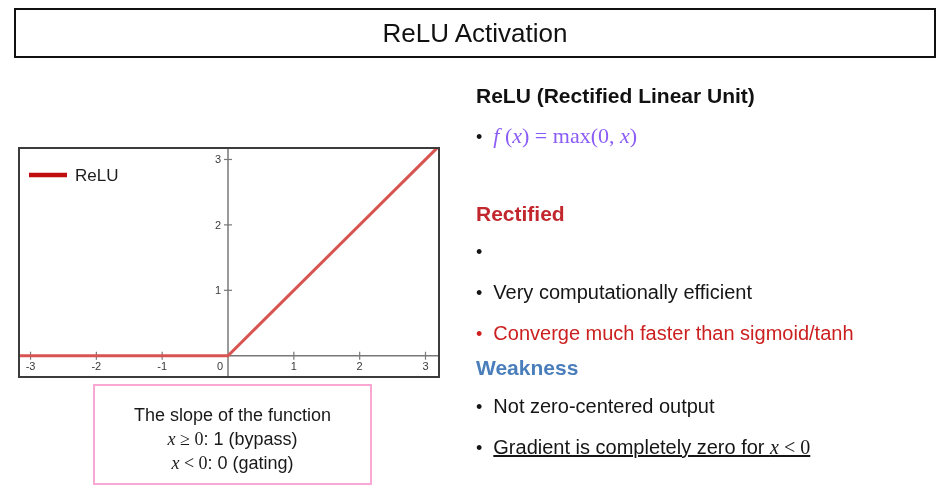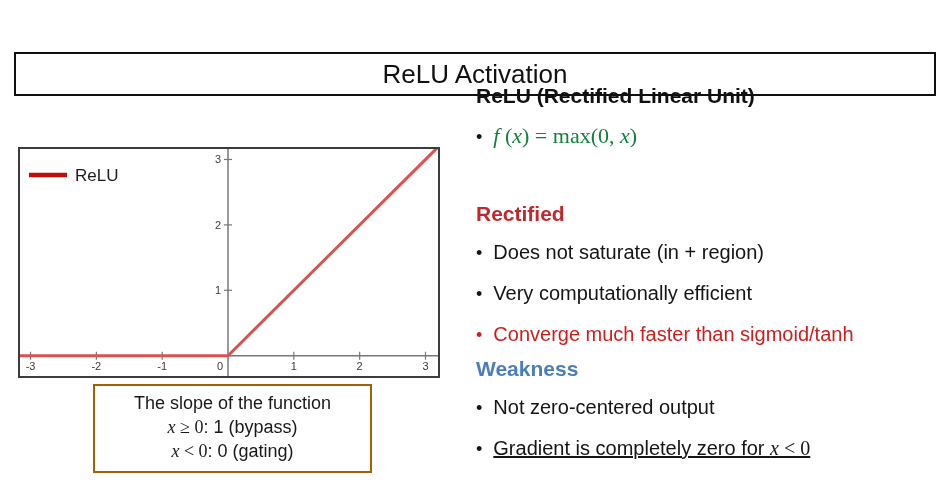--- a/index.html
+++ b/index.html
@@ -1,41 +1,41 @@
 <!DOCTYPE html>
 <html><head>
 <meta charset="utf-8">
 <style>
   * { margin:0; padding:0; box-sizing:border-box; }
   body { background:#fff; font-family:"Liberation Sans", sans-serif; }
   .slide { position:relative; width:950px; height:488px; background:#ffffff; overflow:hidden; }
 
-  .title-box { position:absolute; left:14px; top:8px; width:922px; height:44px;
-    border:2px solid #101010; display:flex; align-items:center; justify-content:center;margin-top:44px; }
+  .title-box { position:absolute; left:14px; top:8px; width:922px; height:50px;
+    border:2px solid #101010; display:flex; align-items:center; justify-content:center; }
   .title-box span { font-size:26px; color:#111; }
 
   .chart { position:absolute; left:18px; top:147px; width:422px; height:231px;
     border:2px solid #3c3c3c; overflow:hidden; background:#fff; }
   .chart svg { display:block; }
   .chart text { font-family:"Liberation Sans", sans-serif; }
 
   .caption-box { position:absolute; left:93px; top:384px; width:279px;
-    border:2px solid #a16207; padding:5px 6px 8px; text-align:center; color:#191919; }
+    border:2px solid #f9a8d4; padding:17px 6px 8px; text-align:center; color:#191919; }
   .caption-box .cap-line { font-size:18px; line-height:24px; }
   .mi { font-family:"Liberation Serif", serif; font-style:italic; }
   .mr { font-family:"Liberation Serif", serif; }
 
   .right-col { position:absolute; left:476px; top:84px; width:492px; color:#151515; }
   .right-col h2 { font-size:21px; line-height:24px; font-weight:bold; margin-bottom:13px; color:#111; }
   .right-col h2.strength { color:#c1272d; margin-top:0; }
   .right-col h2.weakness { color:#4a7ebb; }
   .li { display:flex; align-items:baseline; font-size:20px; line-height:26px; margin-bottom:14px; }
   .li .dot { margin-right:11px; font-size:18px; }
   .li.formula-row { margin-bottom:50px; line-height:30px; }
-  .formula { font-size:22px; color:#15803d; }
+  .formula { font-size:22px; color:#8b5cf6; }
   .li.red-item { color:#cc2020; margin-bottom:9px; }
   .li .seg-wrap { display:inline;text-decoration:underline; }
 </style>
 </head>
 <body>
 
 <div class="slide">
 
   <div class="title-box">
     <span>ReLU Activation</span>
@@ -81,21 +81,20 @@
 
     <div class="li formula-row">
       <span class="dot">•</span>
       <span class="formula"><span class="mi">f </span><span class="mr">(</span><span class="mi">x</span><span class="mr">)  =  max(0, </span><span class="mi">x</span><span class="mr">)</span></span>
     </div>
 
     <h2 class="strength">Rectified</h2>
 
     <div class="li">
       <span class="dot">•</span>
-      <span>Does not saturate (in + region)</span>
     </div>
     <div class="li">
       <span class="dot">•</span>
       <span>Very computationally efficient</span>
     </div>
     <div class="li red-item">
       <span class="dot">•</span>
       <span>Converge much faster than sigmoid/tanh</span>
     </div>
 

